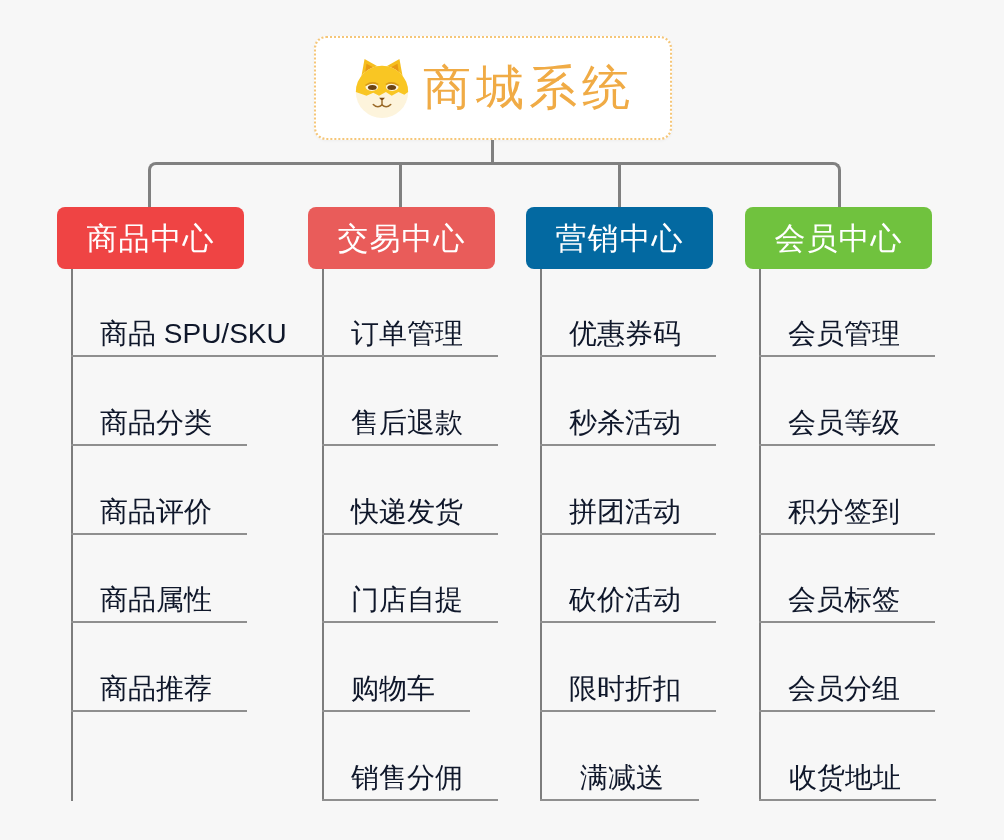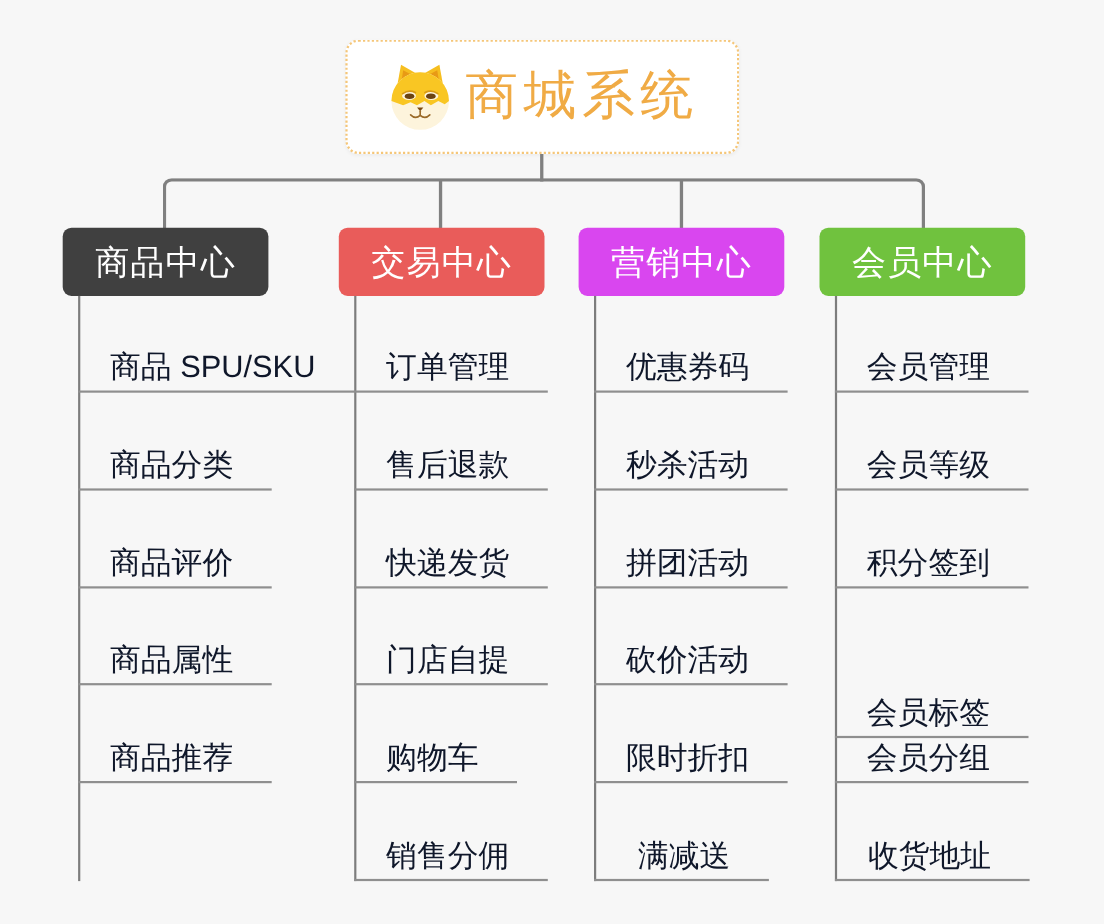--- a/index.html
+++ b/index.html
@@ -125,21 +125,21 @@
     <span class="root-title" style="color: rgb(240, 171, 69);">商城系统</span>
   </div>
 
   <div class="conn root-stub"></div>
   <div class="hbar"></div>
   <div class="conn drop-2"></div>
   <div class="conn drop-3"></div>
 
   <div id="branches">
   <div class="branch">
-    <div class="branch-box" style="left: 57px; background: #404040;">
+    <div class="branch-box" style="left: 57px; background: #ef4444;">
       <span class="branch-label">商品中心</span>
     </div>
     <div class="trunk" style="left: 71px;"></div>
   <div class="leaf-item" style="left: 71px; top: 317px;">
           <span>商品 SPU/SKU</span>
         </div>
         <div class="leaf-item" style="left: 71px; top: 406px;">
           <span>商品分类</span>
         </div>
         <div class="leaf-item" style="left: 71px; top: 495px;">
@@ -172,21 +172,21 @@
         </div>
         <div class="leaf-item" style="left: 322px; top: 672px;">
           <span>购物车</span>
         </div>
         <div class="leaf-item" style="left: 322px; top: 761px;">
           <span>销售分佣</span>
         </div>
       </div>
 
   <div class="branch">
-    <div class="branch-box" style="left: 526px; background: #d946ef;">
+    <div class="branch-box" style="left: 526px; background: #0369a1;">
       <span class="branch-label">营销中心</span>
     </div>
     <div class="trunk" style="left: 540px;"></div>
   <div class="leaf-item" style="left: 540px; top: 406px;">
           <span>秒杀活动</span>
         </div>
         <div class="leaf-item" style="left: 540px; top: 317px;">
           <span>优惠券码</span>
         </div>
         <div class="leaf-item" style="left: 540px; top: 495px;">
@@ -210,21 +210,21 @@
     <div class="trunk" style="left: 759px;"></div>
   <div class="leaf-item" style="left: 759px; top: 317px;">
           <span>会员管理</span>
         </div>
         <div class="leaf-item" style="left: 759px; top: 406px;">
           <span>会员等级</span>
         </div>
         <div class="leaf-item" style="left: 759px; top: 495px;">
           <span>积分签到</span>
         </div>
-        <div class="leaf-item" style="left: 759px; top: 583px; margin-top: 48px;">
+        <div class="leaf-item" style="left: 759px; top: 583px;">
           <span>会员标签</span>
         </div>
         <div class="leaf-item" style="left: 759px; top: 672px;">
           <span>会员分组</span>
         </div>
         <div class="leaf-item" style="left: 759px; top: 761px; padding-left: 30px;">
           <span>收货地址</span>
         </div>
       </div>
 </div>

